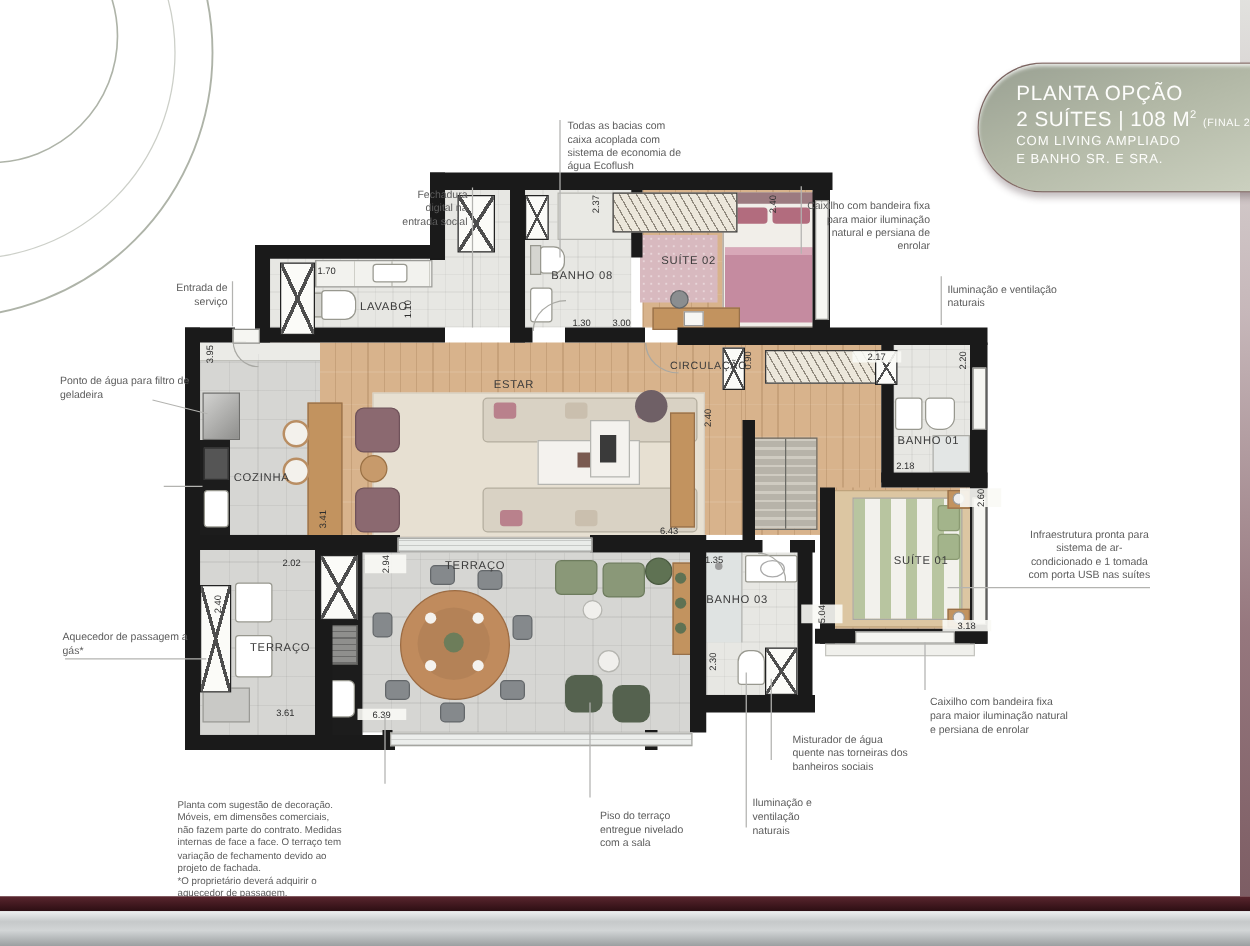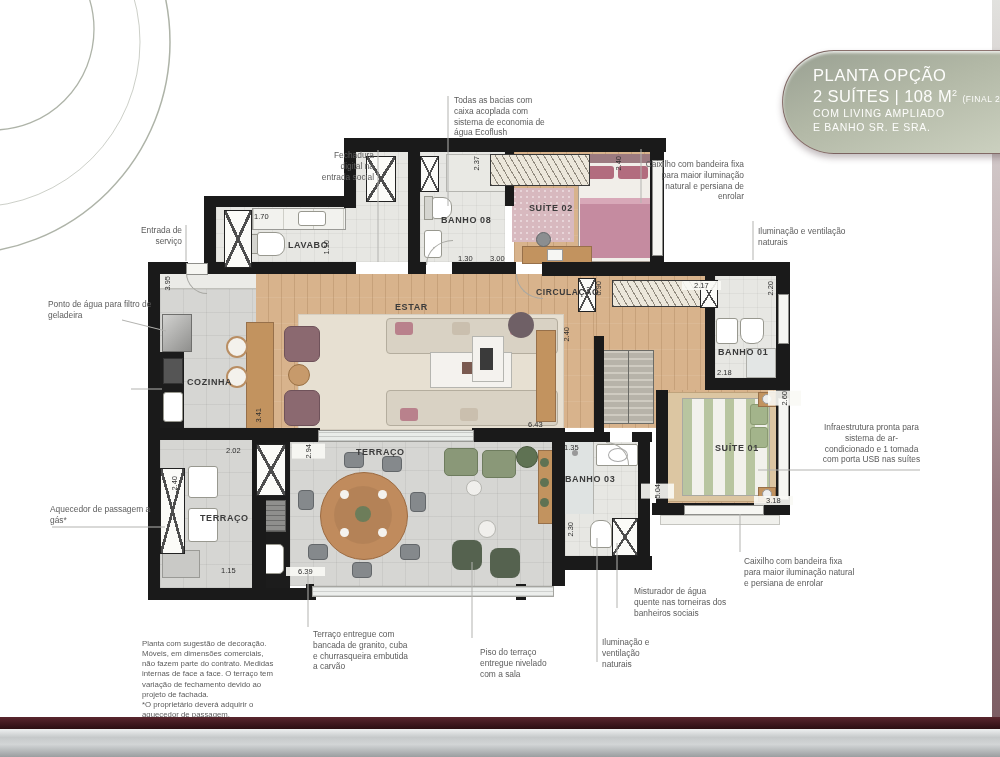--- a/index.html
+++ b/index.html
@@ -20,21 +20,21 @@
     linear-gradient(to top right,transparent 47%,#4d4d4d 47% 53%,transparent 53%),
     linear-gradient(to bottom right,transparent 47%,#4d4d4d 47% 53%,transparent 53%),#fbfbf8}
   .hatch{position:absolute;border:1px solid #3a3a3a;background-color:#ece7db;
     background-image:repeating-linear-gradient(60deg,rgba(70,62,50,.55) 0 1px,transparent 1px 6px)}
   .win{position:absolute;background:#f6f6f2;border:1px solid #8f8f8b}
   .arc{position:absolute;border-left:1px solid #a8a8a3;border-top:1px solid #a8a8a3;border-radius:100% 0 0 0}
   .fw{position:absolute;background:#fff;border:1px solid #98988f;border-radius:3px}
   .wd{position:absolute;background:#c2935f;border:1px solid #97704a}
   .slats{position:absolute;border:1px solid #6b6b66;
     background:repeating-linear-gradient(180deg,#cfcbc1 0 2px,#b7b3a9 2px 7px)}
-  .lbl{position:absolute;font-size:9px;font-weight:bold;letter-spacing:.6px;color:#3b3b3b;white-space:nowrap}
+  .lbl{position:absolute;font-size:9px;font-weight:normal;letter-spacing:.6px;color:#3b3b3b;white-space:nowrap}
   .dim{position:absolute;font-size:7.5px;color:#2e2e2e;white-space:nowrap}
   .dim.v{writing-mode:vertical-rl;transform:rotate(180deg)}
   .dim.chip{background:rgba(250,249,245,.9);padding:0 12px}
   .callout{position:absolute;font-size:8.4px;line-height:1.28;color:#5c5c5c}
   .disc{position:absolute;font-size:7.8px;line-height:1.3;color:#5c5c5c;white-space:pre-line}
   .pill{position:absolute;left:782px;top:50px;width:240px;height:104px;border-radius:52px 0 0 52px;
     background:linear-gradient(160deg,#99a092 0%,#b2b8a6 45%,#cdd2c1 100%);
     border:1px solid rgba(92,43,51,.55);
     box-shadow:inset 0 2px 3px rgba(255,255,255,.75),0 4px 6px rgba(60,40,45,.3);
     color:#fdfdfb;padding:14px 0 0 30px;box-sizing:border-box}
@@ -263,21 +263,21 @@
   <div class="dim v" style="left:594px;top:281px">0.90</div>
   <div class="dim chip" style="left:682px;top:281px">2.17</div>
   <div class="dim v" style="left:766px;top:281px">2.20</div>
   <div class="dim" style="left:717px;top:368px">2.18</div>
   <div class="dim v" style="left:562px;top:327px">2.40</div>
   <div class="dim" style="left:528px;top:420px">6.43</div>
   <div class="dim v" style="left:254px;top:408px">3.41</div>
   <div class="dim" style="left:226px;top:446px">2.02</div>
   <div class="dim v chip" style="left:292px;top:444px">2.94</div>
   <div class="dim v" style="left:170px;top:476px">2.40</div>
-  <div class="dim" style="left:221px;top:566px">1.15</div>
+  <div class="dim" style="left:221px;top:566px">3.61</div>
   <div class="dim chip" style="left:286px;top:567px">6.39</div>
   <div class="dim" style="left:564px;top:443px">1.35</div>
   <div class="dim v" style="left:566px;top:522px">2.30</div>
   <div class="dim v chip" style="left:641px;top:484px">5.04</div>
   <div class="dim v chip" style="left:768px;top:391px">2.60</div>
   <div class="dim chip" style="left:754px;top:496px">3.18</div>
 
   <svg class="lines" width="1000" height="757">
     <line x1="448" y1="96" x2="448" y2="206" stroke="#b3b3b0" stroke-width="1"></line>
     <line x1="378" y1="150" x2="378" y2="262" stroke="#b3b3b0" stroke-width="1"></line>
@@ -299,21 +299,20 @@
   <div class="callout" style="left:312px;top:150px;width:62px;text-align:right">Fechadura digital na entrada social</div>
   <div class="callout" style="left:130px;top:225px;width:52px;text-align:right">Entrada de serviço</div>
   <div class="callout" style="left:48px;top:299px;width:112px">Ponto de água para filtro de geladeira</div>
   <div class="callout" style="left:50px;top:504px;width:112px">Aquecedor de passagem a gás*</div>
   <div class="callout" style="left:645px;top:159px;width:99px;text-align:right">Caixilho com bandeira fixa para maior iluminação natural e persiana de enrolar</div>
   <div class="callout" style="left:758px;top:226px;width:92px">Iluminação e ventilação naturais</div>
   <div class="callout" style="left:822px;top:422px;width:99px;text-align:center">Infraestrutura pronta para sistema de ar-condicionado e 1 tomada com porta USB nas suítes</div>
   <div class="callout" style="left:744px;top:556px;width:112px">Caixilho com bandeira fixa para maior iluminação natural e persiana de enrolar</div>
   <div class="callout" style="left:634px;top:586px;width:96px">Misturador de água quente nas torneiras dos banheiros sociais</div>
   <div class="callout" style="left:602px;top:637px;width:62px">Iluminação e ventilação naturais</div>
-  <div class="callout" style="left:313px;top:629px;width:96px">Terraço entregue com bancada de granito, cuba e churrasqueira embutida a carvão</div>
   <div class="callout" style="left:480px;top:647px;width:84px">Piso do terraço entregue nivelado com a sala</div>
 
   <div class="disc" style="left:142px;top:639px;width:132px">Planta com sugestão de decoração. Móveis, em dimensões comerciais, não fazem parte do contrato. Medidas internas de face a face. O terraço tem variação de fechamento devido ao projeto de fachada.
 *O proprietário deverá adquirir o aquecedor de passagem.</div>
 
   <div class="pill">
     <div class="t1">PLANTA OPÇÃO</div>
     <div class="t2"><span>2 SUÍTES | 108 M</span><sup>2</sup> <span class="note">(FINAL 2)</span></div>
     <div class="t3">COM LIVING AMPLIADO</div>
     <div class="t3">E BANHO SR. E SRA.</div>

